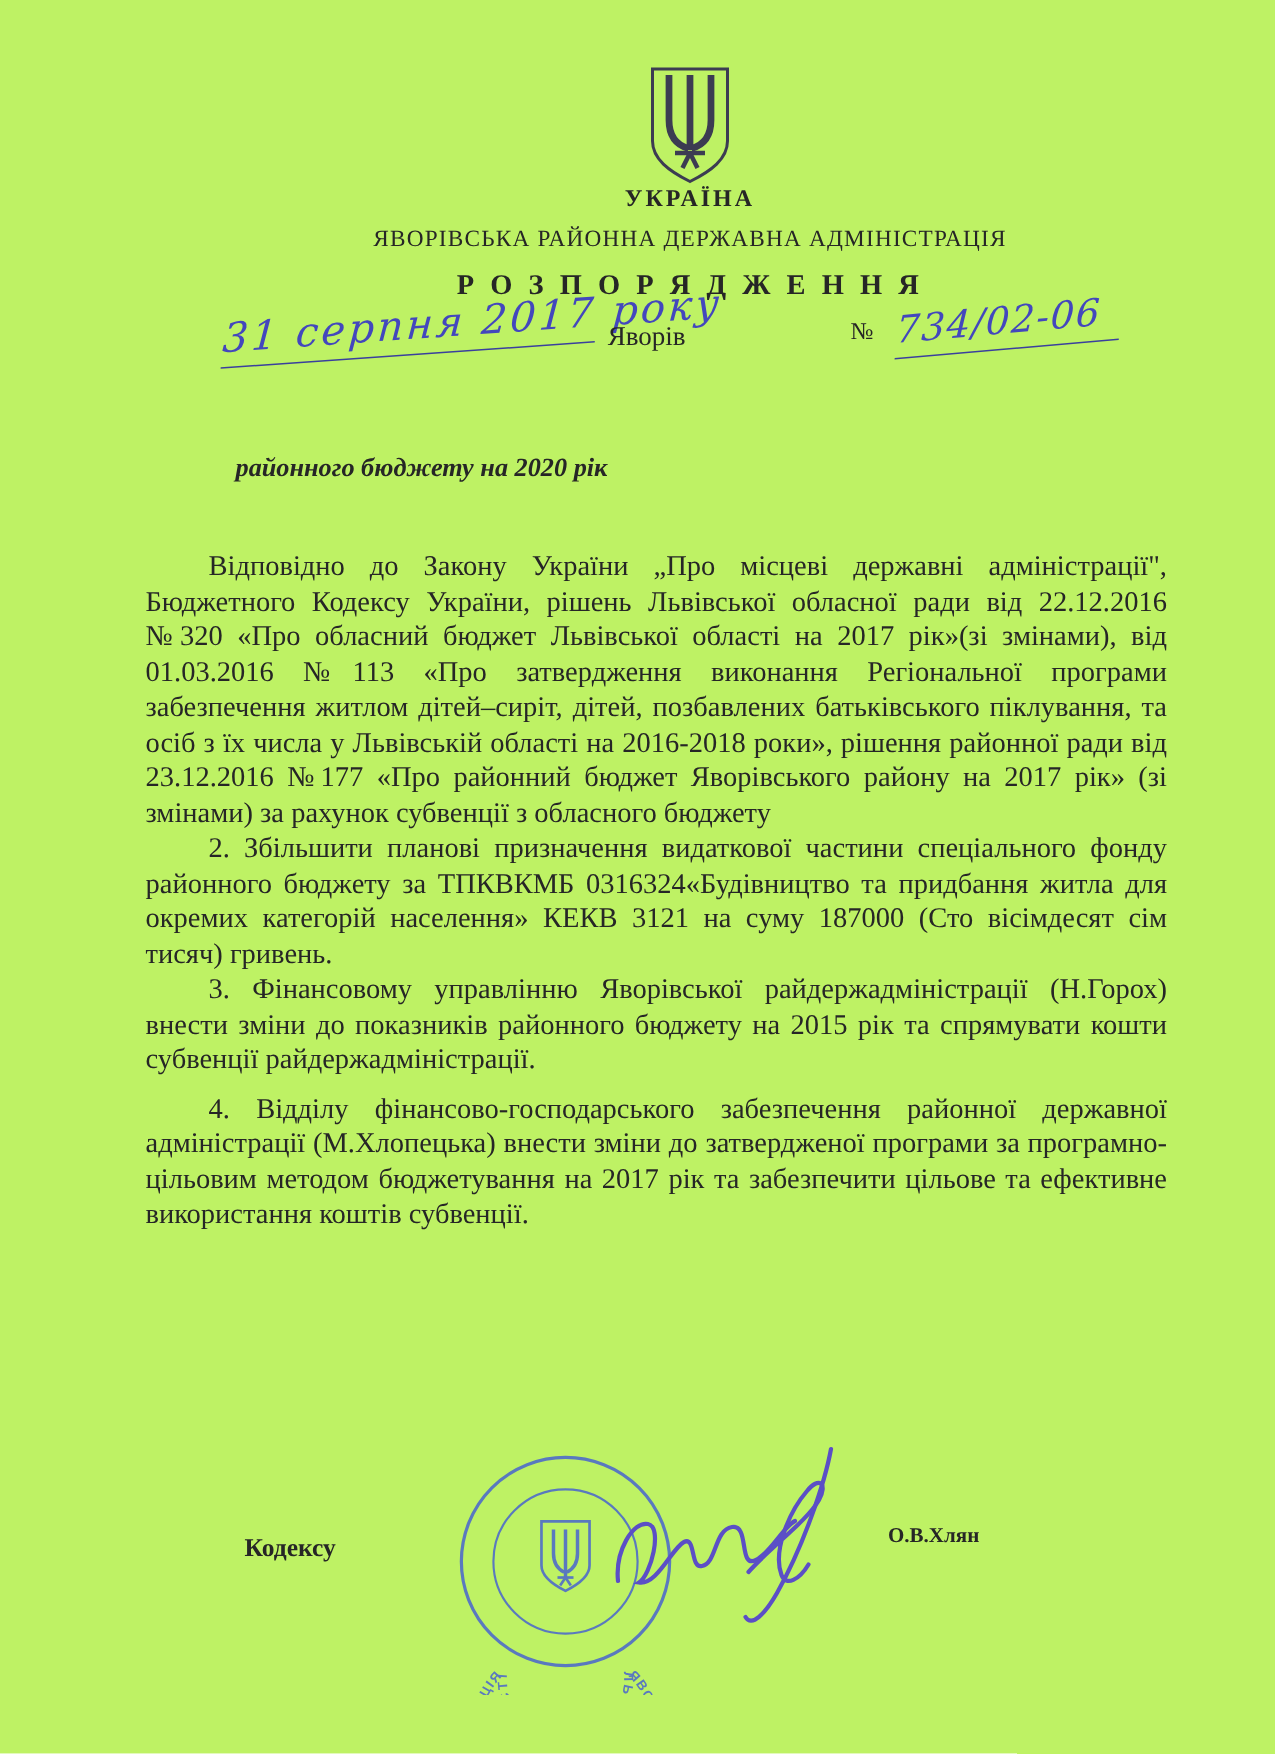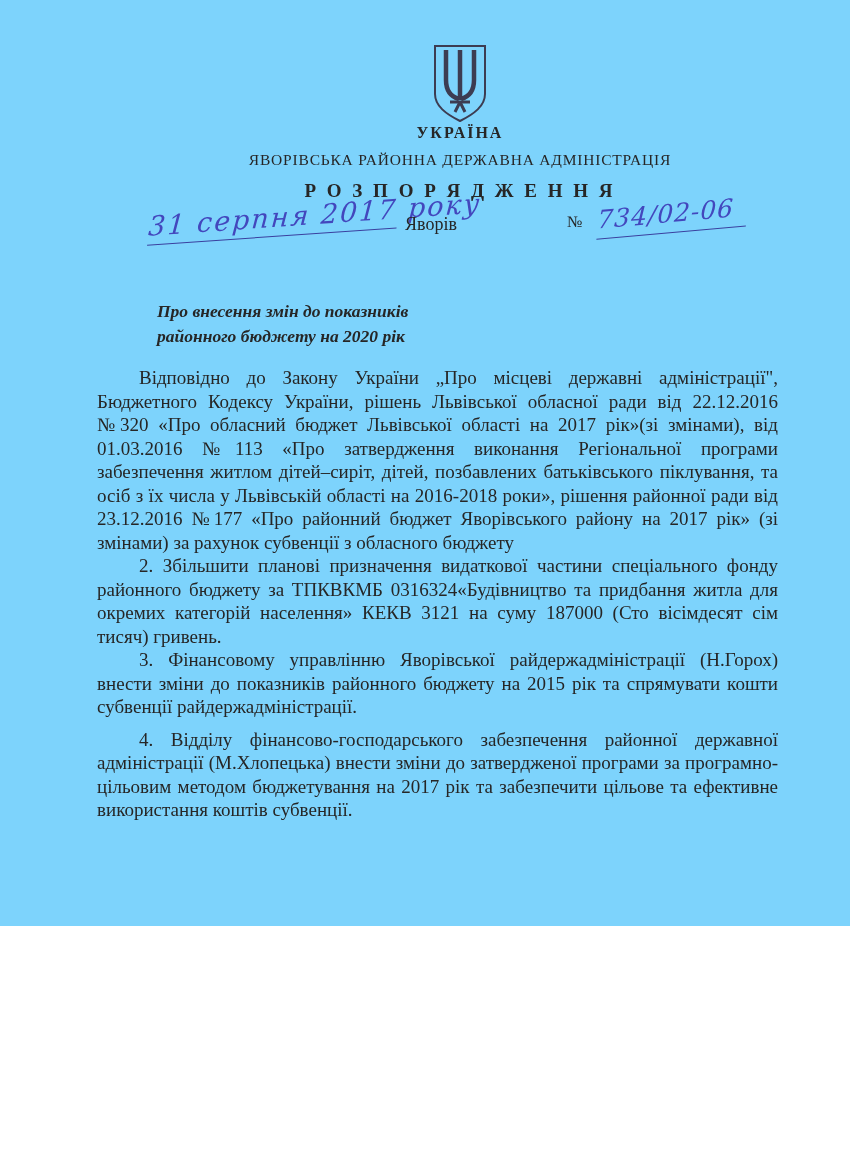--- a/index.html
+++ b/index.html
@@ -1,18 +1,18 @@
 <!DOCTYPE html>
 <html><head>
 <meta charset="utf-8">
 <style>
   html,body{margin:0;padding:0;background:#ffffff;}
   .page{
-    position:relative;width:850px;height:926px;margin:0 auto;
-    background:#7dd3fc;overflow:hidden;
+    position:relative;width:850px;height:1169px;margin:0 auto;
+    background:#bef264;overflow:hidden;
     font-family:"Liberation Serif", serif;color:#262626;
   }
   
   .emblem{position:absolute;left:428px;top:44px;width:64px;height:80px;}
   .hdr-center{position:absolute;left:60px;width:800px;text-align:center;}
   .country{top:124px;font-weight:bold;font-size:16px;letter-spacing:2px;}
   .org{top:151px;font-size:15.5px;letter-spacing:.8px;}
   .doctype{top:180px;font-weight:bold;font-size:19px;letter-spacing:3px;}
   
   .hand{font-style:italic;font-family:"DejaVu Serif", serif;}
@@ -64,21 +64,20 @@
   <div class="hdr-center country">УКРАЇНА</div>
   <div class="hdr-center org">ЯВОРІВСЬКА РАЙОННА ДЕРЖАВНА АДМІНІСТРАЦІЯ</div>
   <div class="hdr-center doctype">Р О З П О Р Я Д Ж Е Н Н Я</div>
 
   <div class="hand date-hw" style="color: rgb(67, 71, 189);">31 серпня 2017 року</div>
   <div class="city">Яворів</div>
   <div class="num-label">№</div>
   <div class="hand num-hw" style="color: rgb(67, 71, 189);">734/02-06</div>
 
   <div class="title">
-    <div>Про внесення змін до показників</div>
     <div>районного бюджету на 2020 рік</div>
   </div>
 
   <div class="body">
     <p>Відповідно до Закону України „Про місцеві державні адміністрації", Бюджетного  Кодексу  України, рішень Львівської обласної ради від 22.12.2016 №320 «Про обласний бюджет Львівської області на 2017 рік»(зі змінами), від 01.03.2016 №113 «Про затвердження виконання Регіональної програми забезпечення житлом дітей–сиріт, дітей, позбавлених батьківського піклування, та осіб з їх числа у Львівській області на 2016-2018 роки», рішення районної ради від 23.12.2016 №177 «Про районний бюджет Яворівського району на 2017 рік» (зі змінами) за рахунок субвенції з обласного бюджету</p>
     <p>2. Збільшити  планові призначення видаткової частини спеціального фонду районного бюджету за ТПКВКМБ 0316324«Будівництво та придбання житла для окремих категорій населення» КЕКВ  3121 на суму 187000 (Сто вісімдесят сім тисяч) гривень.</p>
     <p>3. Фінансовому управлінню Яворівської райдержадміністрації (Н.Горох) внести зміни до показників районного бюджету на 2015 рік та спрямувати кошти субвенції райдержадміністрації.</p>
     <p class="gap">4. Відділу фінансово-господарського забезпечення районної державної адміністрації (М.Хлопецька) внести зміни до затвердженої  програми за програмно-цільовим методом бюджетування на 2017 рік та забезпечити цільове та ефективне використання коштів субвенції.</p>
   </div>
 

